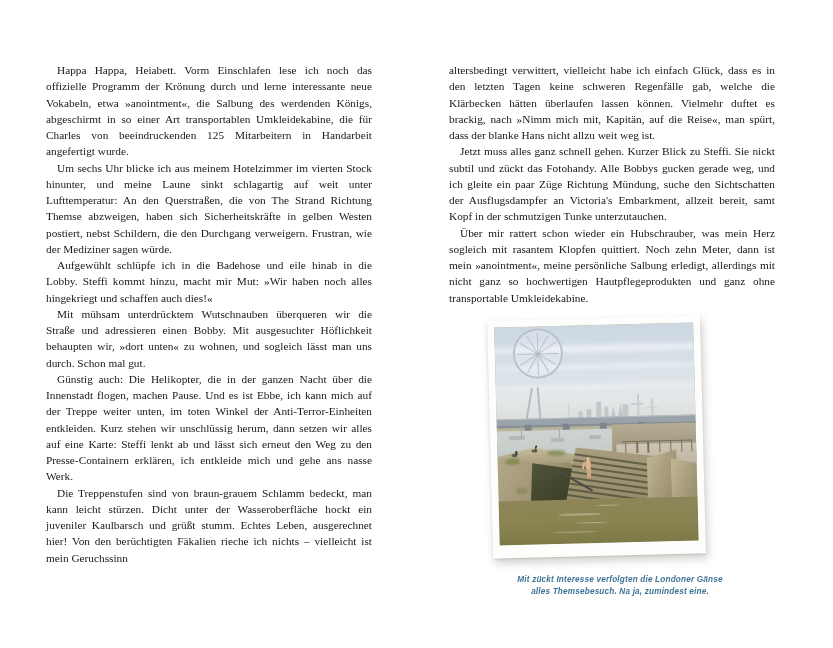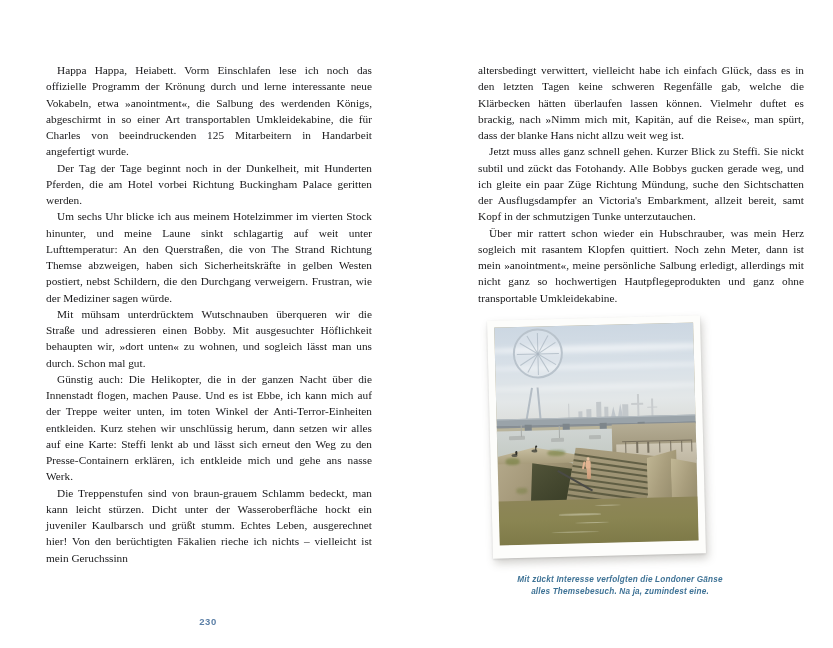--- a/index.html
+++ b/index.html
@@ -37,21 +37,21 @@
     top: 62px;
     width: 326px;
     font-size: 11.3px;
     line-height: 16.25px;
     text-align: justify;
     text-justify: inter-word;
     hyphens: manual;
     color: #18181a;
   }
   .page-left .textcol  { left: 46px; }
-  .page-right .textcol { left: 61px; }
+  .page-right .textcol { left: 32px; }
 
   .textcol p {
     margin: 0;
     text-indent: 11px;
   }
   .textcol p.noindent { text-indent: 0; }
 
   
   .folio {
     position: absolute;
@@ -399,28 +399,27 @@
 </style>
 </head>
 <body>
 
 <div id="spread">
 
   <div class="page page-left">
 
     <div class="textcol">
       <p>Happa Happa, Heiabett. Vorm Einschlafen lese ich noch das offizielle Programm der Krönung durch und lerne interessante neue Vokabeln, etwa »anointment«, die Salbung des werdenden Königs, abgeschirmt in so einer Art transportablen Umkleidekabine, die für Charles von beeindruckenden 125 Mitarbeitern in Handarbeit angefertigt wurde.</p>
-      <p>Der Tag der Tage beginnt noch in der Dunkelheit, mit Hunderten Pferden, die am Hotel vorbei Richtung Buckingham Palace geritten werden.</p>
       <p>Um sechs Uhr blicke ich aus meinem Hotelzimmer im vierten Stock hinunter, und meine Laune sinkt schlagartig auf weit unter Lufttemperatur: An den Querstraßen, die von The Strand Richtung Themse abzweigen, haben sich Sicherheitskräfte in gelben Westen postiert, nebst Schildern, die den Durchgang verweigern. Frustran, wie der Mediziner sagen würde.</p>
+      <p>Aufgewühlt schlüpfe ich in die Badehose und eile hinab in die Lobby. Steffi kommt hinzu, macht mir Mut: »Wir haben noch alles hingekriegt und schaffen auch dies!«</p>
       <p>Mit mühsam unterdrücktem Wutschnauben überqueren wir die Straße und adressieren einen Bobby. Mit ausgesuchter Höflichkeit behaupten wir, »dort unten« zu wohnen, und sogleich lässt man uns durch. Schon mal gut.</p>
       <p>Günstig auch: Die Helikopter, die in der ganzen Nacht über die Innenstadt flogen, machen Pause. Und es ist Ebbe, ich kann mich auf der Treppe weiter unten, im toten Winkel der Anti-Terror-Einheiten entkleiden. Kurz stehen wir unschlüssig herum, dann setzen wir alles auf eine Karte: Steffi lenkt ab und lässt sich erneut den Weg zu den Presse-Containern erklären, ich entkleide mich und gehe ans nasse Werk.</p>
       <p>Die Treppenstufen sind von braun-grauem Schlamm bedeckt, man kann leicht stürzen. Dicht unter der Wasseroberfläche hockt ein juveniler Kaulbarsch und grüßt stumm. Echtes Leben, ausgerechnet hier! Von den berüchtigten Fäkalien rieche ich nichts – vielleicht ist mein Geruchssinn</p>
     </div>
 
-    <div class="folio">230</div>
   </div>
 
   <div class="page page-right">
 
     <div class="textcol">
       <p class="noindent">altersbedingt verwittert, vielleicht habe ich einfach Glück, dass es in den letzten Tagen keine schweren Regenfälle gab, welche die Klärbecken hätten überlaufen lassen können. Vielmehr duftet es brackig, nach »Nimm mich mit, Kapitän, auf die Reise«, man spürt, dass der blanke Hans nicht allzu weit weg ist.</p>
       <p>Jetzt muss alles ganz schnell gehen. Kurzer Blick zu Steffi. Sie nickt subtil und zückt das Fotohandy. Alle Bobbys gucken gerade weg, und ich gleite ein paar Züge Richtung Mündung, suche den Sichtschatten der Ausflugsdampfer an Victoria's Embarkment, allzeit bereit, samt Kopf in der schmutzigen Tunke unterzutauchen.</p>
       <p>Über mir rattert schon wieder ein Hubschrauber, was mein Herz sogleich mit rasantem Klopfen quittiert. Noch zehn Meter, dann ist mein »anointment«, meine persönliche Salbung erledigt, allerdings mit nicht ganz so hochwertigen Hautpflegeprodukten und ganz ohne transportable Umkleidekabine.</p>
     </div>
 

